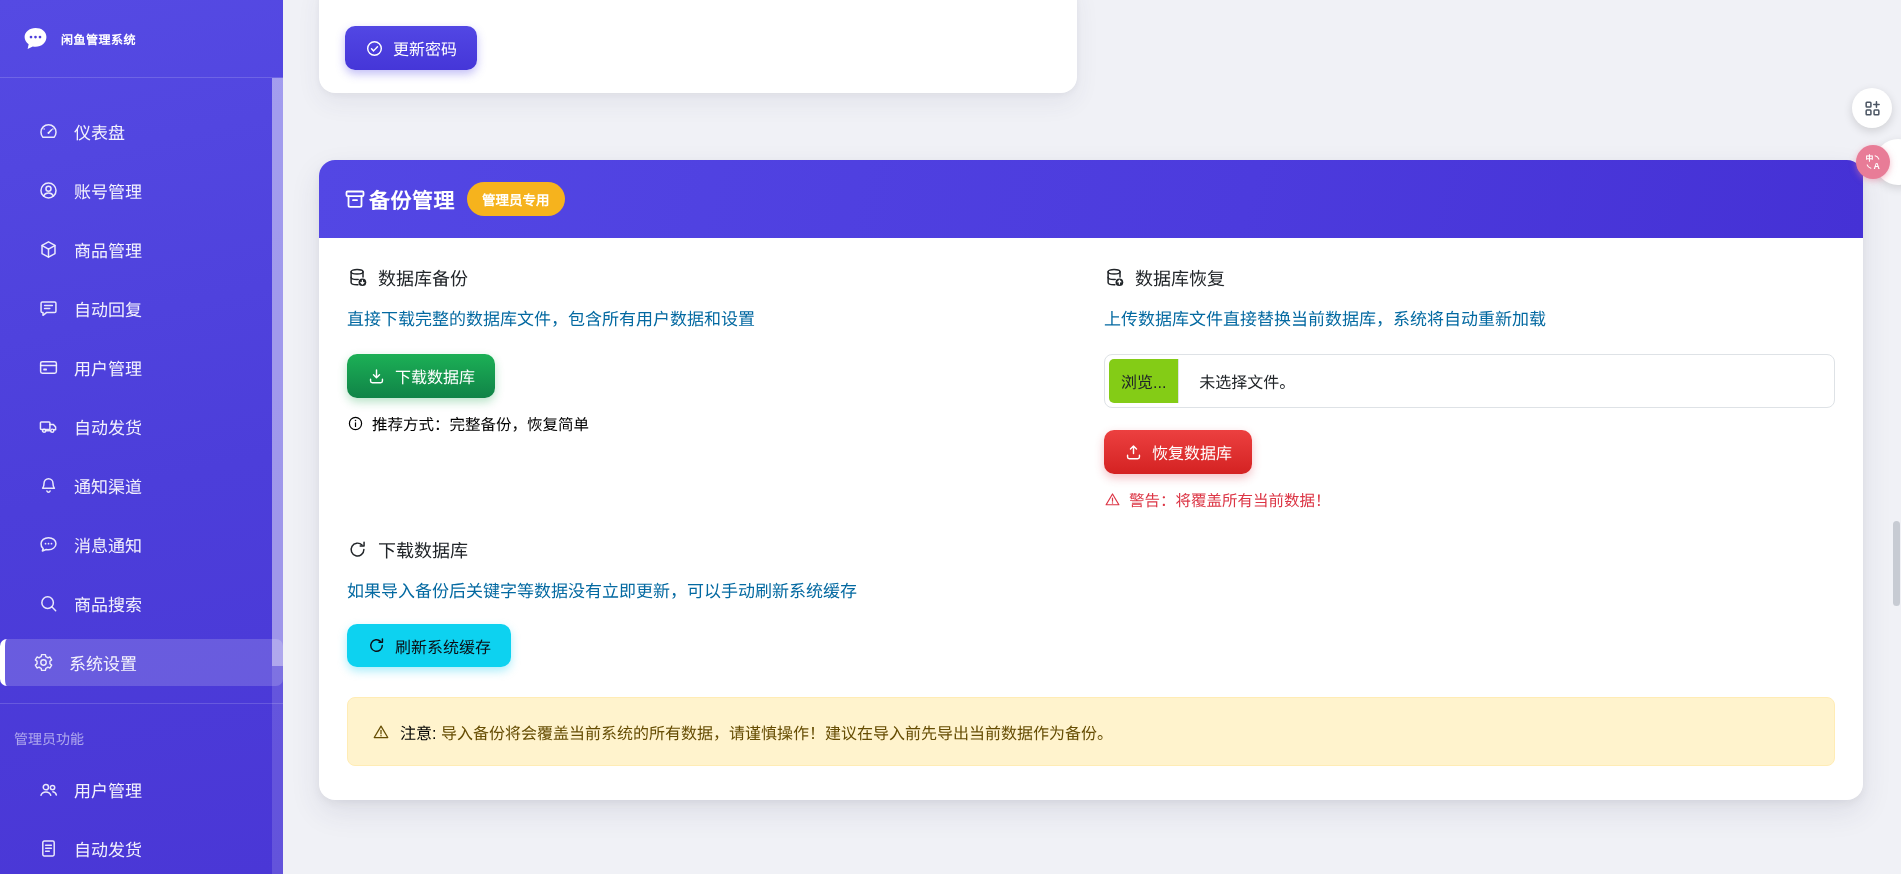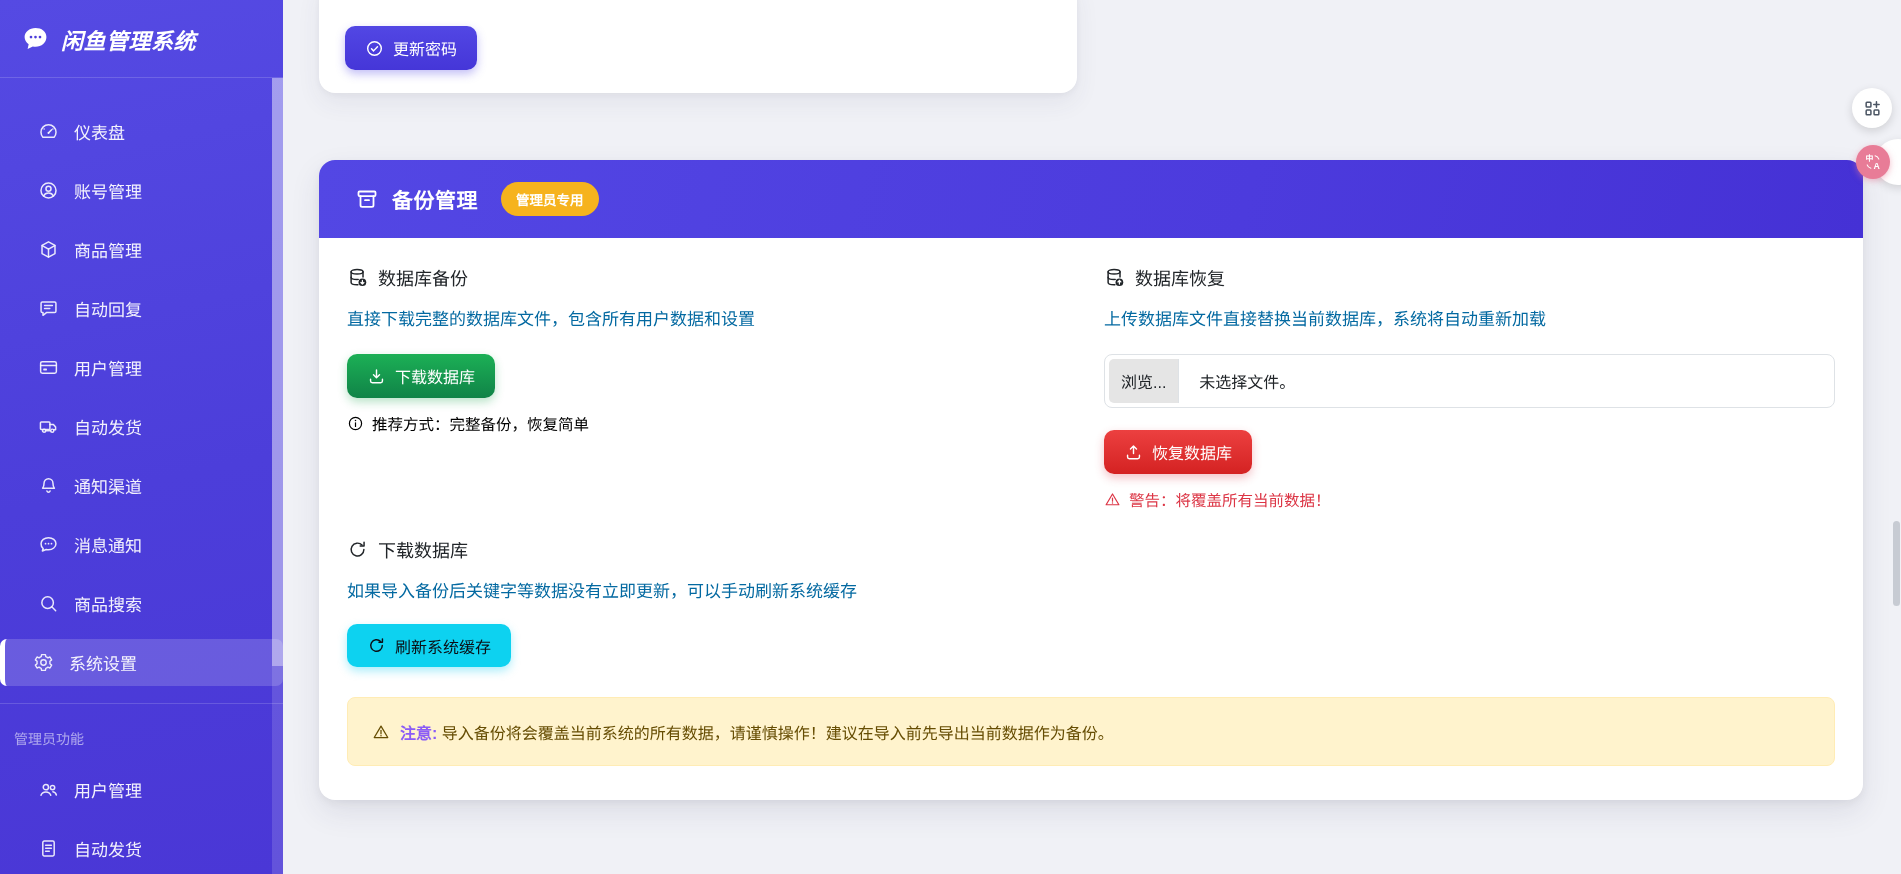--- a/index.html
+++ b/index.html
@@ -15,21 +15,21 @@
   
   .sidebar {
     position:absolute; left:0; top:0; width:283px; height:874px;
     background:linear-gradient(168deg,#554ae3 0%,#4c3eda 55%,#4a37d6 100%);
     color:#fff;
     z-index:5;
   }
   .sb-track { position:absolute; right:0; top:78px; bottom:0; width:11px; background:rgba(255,255,255,.14); }
   .sb-thumb { position:absolute; right:0; top:78px; width:11px; height:588px; background:rgba(255,255,255,.38); }
   .logo-row { height:78px; display:flex; align-items:center; gap:12px; padding:0 22px; border-bottom:1px solid rgba(255,255,255,.16); }
-  .logo-row .logo-title { font-size:22px; font-weight:bold; letter-spacing:.5px;font-style:italic; }
+  .logo-row .logo-title { font-size:12px; font-weight:bold; letter-spacing:.5px; }
   .menu { padding-top:30px; }
   .menu-item {
     height:47px; margin-bottom:12px; display:flex; align-items:center; gap:15px;
     padding-left:33px; font-size:17px; color:rgba(255,255,255,.93); cursor:pointer;
     border-left:5px solid transparent;
   }
   .menu-item.active {
     background:rgba(255,255,255,.17);
     border-left:5px solid #ffffff;
     padding-left:28px;
@@ -59,21 +59,21 @@
     box-shadow:0 4px 10px rgba(79,70,229,.35);
   }
 
   
   .card-backup {
     position:absolute; left:36px; top:160px; width:1544px; height:640px;
     background:#fff; border-radius:16px; overflow:hidden;
     box-shadow:0 12px 30px rgba(50,50,93,.10), 0 3px 8px rgba(0,0,0,.05);
   }
   .bk-header {
-    height:78px; display:flex; align-items:center; gap:13px; padding:0 36px;
+    height:78px; display:flex; align-items:center; gap:2px; padding:0 24px;
     background:linear-gradient(105deg,#5347e4 0%,#4c3bdd 60%,#4531d5 100%); color:#fff;
   }
   .bk-header .hd-icon { width:24px; height:24px; }
   .bk-title { font-size:21px; font-weight:bold; letter-spacing:.5px; }
   .bk-badge {
     margin-left:10px; background:#f6b31d; color:#fff; font-size:13.5px; font-weight:bold;
     padding:7px 15px; border-radius:999px;
   }
   .bk-body {
     padding:26px 28px 0 28px;
@@ -90,21 +90,21 @@
   .tip-row { margin-top:14px; display:flex; align-items:center; gap:8px; font-size:15.5px; color:#000000; }
   .tip-row .t-icon { width:17px; height:17px; }
 
   .file-box {
     margin-top:22px; height:54px; width:100%;
     border:1px solid #dee2e6; border-radius:8px; background:#fff;
     display:flex; align-items:center; padding:4px; cursor:pointer;
   }
   .file-browse {
     height:100%; display:flex; align-items:center; padding:0 12px;
-    background:#e5e5e5; border-right:1px solid #dee2e6;
+    background:#84cc16; border-right:1px solid #dee2e6;
     border-radius:5px 0 0 5px; font-size:16px; color:#212529;
   }
   .file-none { margin-left:20px; font-size:16px; color:#212529; }
   .btn-restore {
     margin-top:22px;
     background:linear-gradient(180deg,#ec4040,#d42222); color:#fff;
     box-shadow:0 4px 10px rgba(220,53,69,.3);
   }
   .warn-row { margin-top:14px; display:flex; align-items:center; gap:8px; font-size:15.5px; color:#dc3545;text-align:right; }
   .warn-row .t-icon { width:17px; height:17px; }
@@ -116,21 +116,21 @@
     box-shadow:0 4px 10px rgba(13,202,240,.35);
   }
 
   .note-box {
     grid-column:1 / -1; margin-top:30px; height:69px;
     background:#fff3cd; border:1px solid #ffecb5; border-radius:8px;
     display:flex; align-items:center; gap:10px; padding:0 24px;
     font-size:16px; color:#664d03;
   }
   .note-box .t-icon { width:18px; height:18px; flex:0 0 18px; color:#664d03; }
-  .note-label { font-weight:bold; color:#8b5cf6; }
+  .note-label { font-weight:normal; color:#000000; }
 
   
   .fab-white {
     position:absolute; left:1852px; top:88px; width:40px; height:40px; border-radius:50%;
     background:#fff; box-shadow:0 3px 10px rgba(0,0,0,.14);
     display:flex; align-items:center; justify-content:center; color:#4b5563; cursor:pointer; z-index:8;
   }
   .fab-pill {
     position:absolute; left:1875px; top:139px; width:46px; height:46px; border-radius:50%;
     background:#fff; box-shadow:0 3px 10px rgba(0,0,0,.14); z-index:7;

